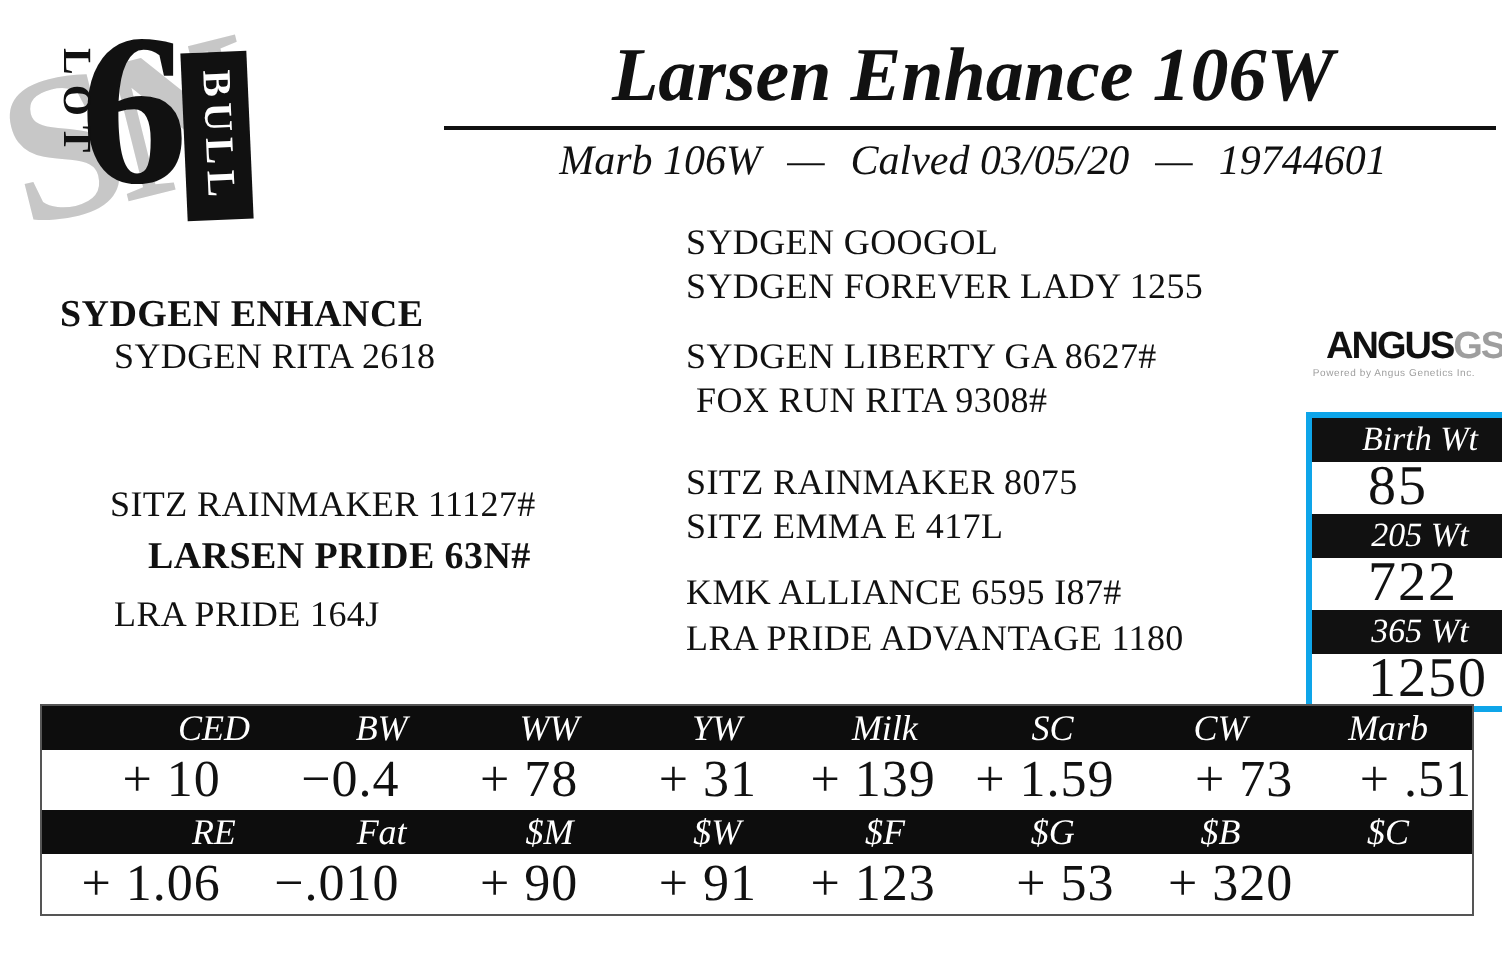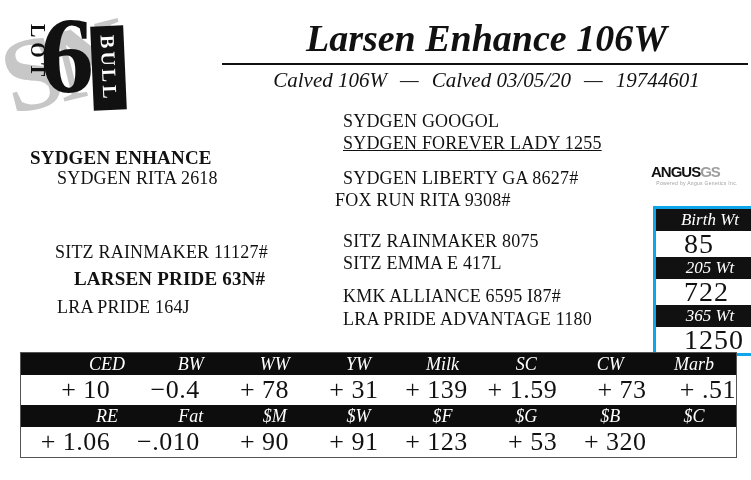--- a/index.html
+++ b/index.html
@@ -26,21 +26,21 @@
           font-style:italic;font-size:21px;z-index:1;}
   .tattoo .sep{margin:0 13px;}
 
   
   .ped{position:absolute;font-size:18px;line-height:20px;letter-spacing:.2px;white-space:nowrap;z-index:1;}
   .ped.b{font-weight:bold;font-size:19px;}
 
   
   .logo{position:absolute;left:651px;top:164px;width:97px;z-index:1;
         font-family:"Liberation Sans",sans-serif;line-height:1;}
-  .logo-line{font-weight:bold;font-size:15px;letter-spacing:-1px;white-space:nowrap;}
+  .logo-line{font-weight:bold;font-size:19px;letter-spacing:-1px;white-space:nowrap;margin-left:12px;}
   .logo-line .gs{color:#9e9e9e;}
   .logo-tag{font-size:5px;color:#9e9e9e;margin-top:2px;text-align:center;width:92px;letter-spacing:.3px;}
 
   
   .wtbox{position:absolute;left:653px;top:206px;width:114px;border:3px solid #0ea5e9;
          box-sizing:border-box;background:#fff;z-index:1;}
   .wt-head{background:#111;color:#fff;font-style:italic;font-size:17px;text-align:center;
            height:22px;line-height:22px;}
   .wt-val{font-size:28px;text-align:left;height:26px;line-height:25px;letter-spacing:1px;padding-left:28px;}
 
@@ -60,29 +60,29 @@
   <div class="watermark">SN</div>
   <div class="lot-label">LOT</div>
   <div class="lot-number">6</div>
   <div class="bull-box">
     <span class="vtext">BULL</span>
   </div>
 
   <div class="title">Larsen Enhance 106W</div>
   <div class="title-rule"></div>
   <div class="tattoo">
-    <span>Calved 106W</span><span class="sep">—</span><span>Calved 03/05/20</span><span class="sep">—</span><span>19744601</span>
+    <span>Marb 106W</span><span class="sep">—</span><span>Calved 03/05/20</span><span class="sep">—</span><span>19744601</span>
   </div>
 
   <div class="ped b" style="left:30px;top:148px;">SYDGEN ENHANCE</div>
   <div class="ped" style="left:57px;top:168px;">SYDGEN RITA 2618</div>
   <div class="ped" style="left:343px;top:111px;">SYDGEN GOOGOL</div>
-  <div class="ped" style="left:343px;top:133px;text-decoration:underline;">SYDGEN FOREVER LADY 1255</div>
+  <div class="ped" style="left:343px;top:133px;">SYDGEN FOREVER LADY 1255</div>
   <div class="ped" style="left:343px;top:168px;">SYDGEN LIBERTY GA 8627#</div>
-  <div class="ped" style="left:335px;top:190px;text-align:right;">FOX RUN RITA 9308#</div>
+  <div class="ped" style="left:348px;top:190px;text-align:right;">FOX RUN RITA 9308#</div>
 
   <div class="ped" style="left:55px;top:242px;">SITZ RAINMAKER 11127#</div>
   <div class="ped b" style="left:30px;top:269px;margin-left:44px;">LARSEN PRIDE 63N#</div>
   <div class="ped" style="left:57px;top:297px;">LRA PRIDE 164J</div>
   <div class="ped" style="left:343px;top:231px;">SITZ RAINMAKER 8075</div>
   <div class="ped" style="left:343px;top:253px;">SITZ EMMA E 417L</div>
   <div class="ped" style="left:343px;top:286px;">KMK ALLIANCE 6595 I87#</div>
   <div class="ped" style="left:343px;top:309px;">LRA PRIDE ADVANTAGE 1180</div>
 
   <div class="logo">

